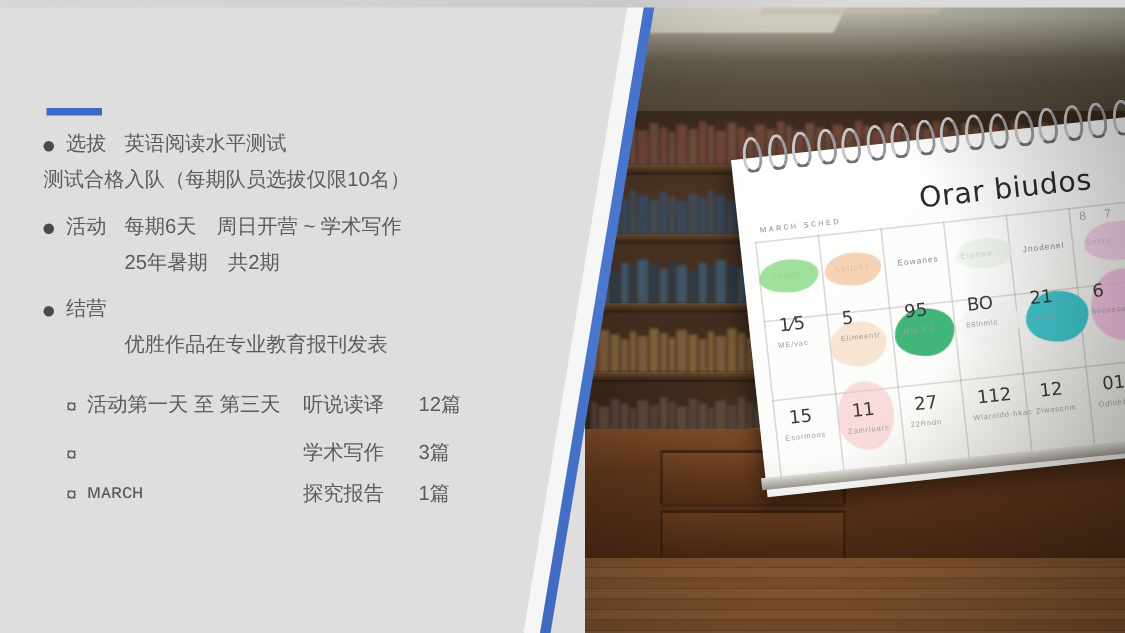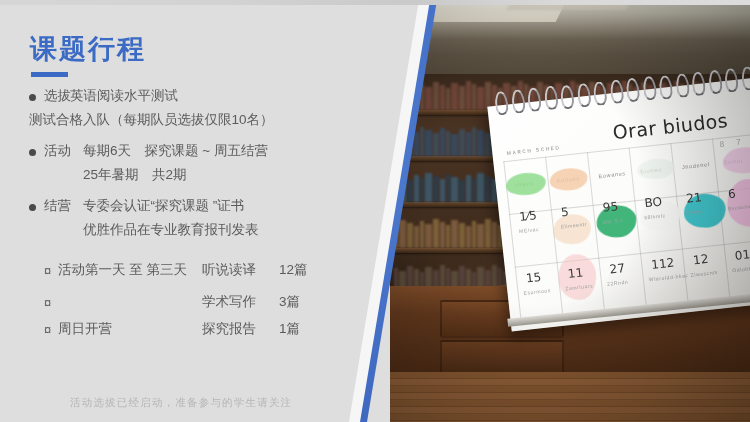--- a/index.html
+++ b/index.html
@@ -404,45 +404,43 @@
     <div class="photo-shadow"></div>
   </div>
 
   <div class="left-panel"></div>
   <div class="white-wedge"></div>
   <div class="blue-stripe"></div>
 
   <div class="top-band"></div>
 
   <div class="content">
-    <div class="title">课题行程</div>
     <div class="title-bar"></div>
     <div class="lines" id="lines">
         <div class="row ">
           <span class="bullet"></span>
           <span class="txt" style="left: 44px;">选拔</span>
-          <span class="txt" style="left: 70px;">英语阅读水平测试</span>
+          <span class="txt" style="left: 83px;">英语阅读水平测试</span>
         </div>
         <div class="row tight">
           <span class="txt" style="left: 29px;">测试合格入队（每期队员选拔仅限10名）</span>
         </div>
         <div class="gap"></div>
         <div class="row ">
           <span class="bullet"></span>
           <span class="txt" style="left: 44px; text-align: center;">活动</span>
-          <span class="txt" style="left: 83px;">每期6天　探究课题 ~ 周五结营</span>
+          <span class="txt" style="left: 83px;">每期6天　周日开营 ~ 学术写作</span>
         </div>
         <div class="row tight">
           <span class="txt" style="left: 83px;">25年暑期　共2期</span>
         </div>
         <div class="gap"></div>
         <div class="row ">
           <span class="bullet"></span>
           <span class="txt" style="left: 44px;">结营</span>
-          <span class="txt" style="left: 83px;">专委会认证“探究课题 ”证书</span>
         </div>
         <div class="row tight">
           <span class="txt" style="left: 83px;">优胜作品在专业教育报刊发表</span>
         </div>
         <div class="gap"></div>
         <div class="gap"></div>
         <div class="row tight">
           <span class="sqb">¤</span>
           <span class="txt" style="left: 58px;">活动第一天 至  第三天</span>
           <span class="txt" style="left: 202px;">听说读译</span>
@@ -451,21 +449,20 @@
         <div class="gap-s"></div>
         <div class="gap-s"></div>
         <div class="row tight">
           <span class="sqb">¤</span>
           <span class="txt" style="left: 202px;">学术写作</span>
           <span class="txt" style="left: 279px;">3篇</span>
         </div>
         <div class="gap-s"></div>
         <div class="row tight">
           <span class="sqb">¤</span>
-          <span class="txt" style="left: 58px;">周日开营</span>
+          <span class="txt" style="left: 58px;">ᴍᴀʀᴄʜ</span>
           <span class="txt" style="left: 202px;">探究报告</span>
           <span class="txt" style="left: 279px;">1篇</span>
         </div>
       </div>
   </div>
 
-  <div class="footer">活动选拔已经启动，准备参与的学生请关注</div>
 </div>
 
 </body></html>

